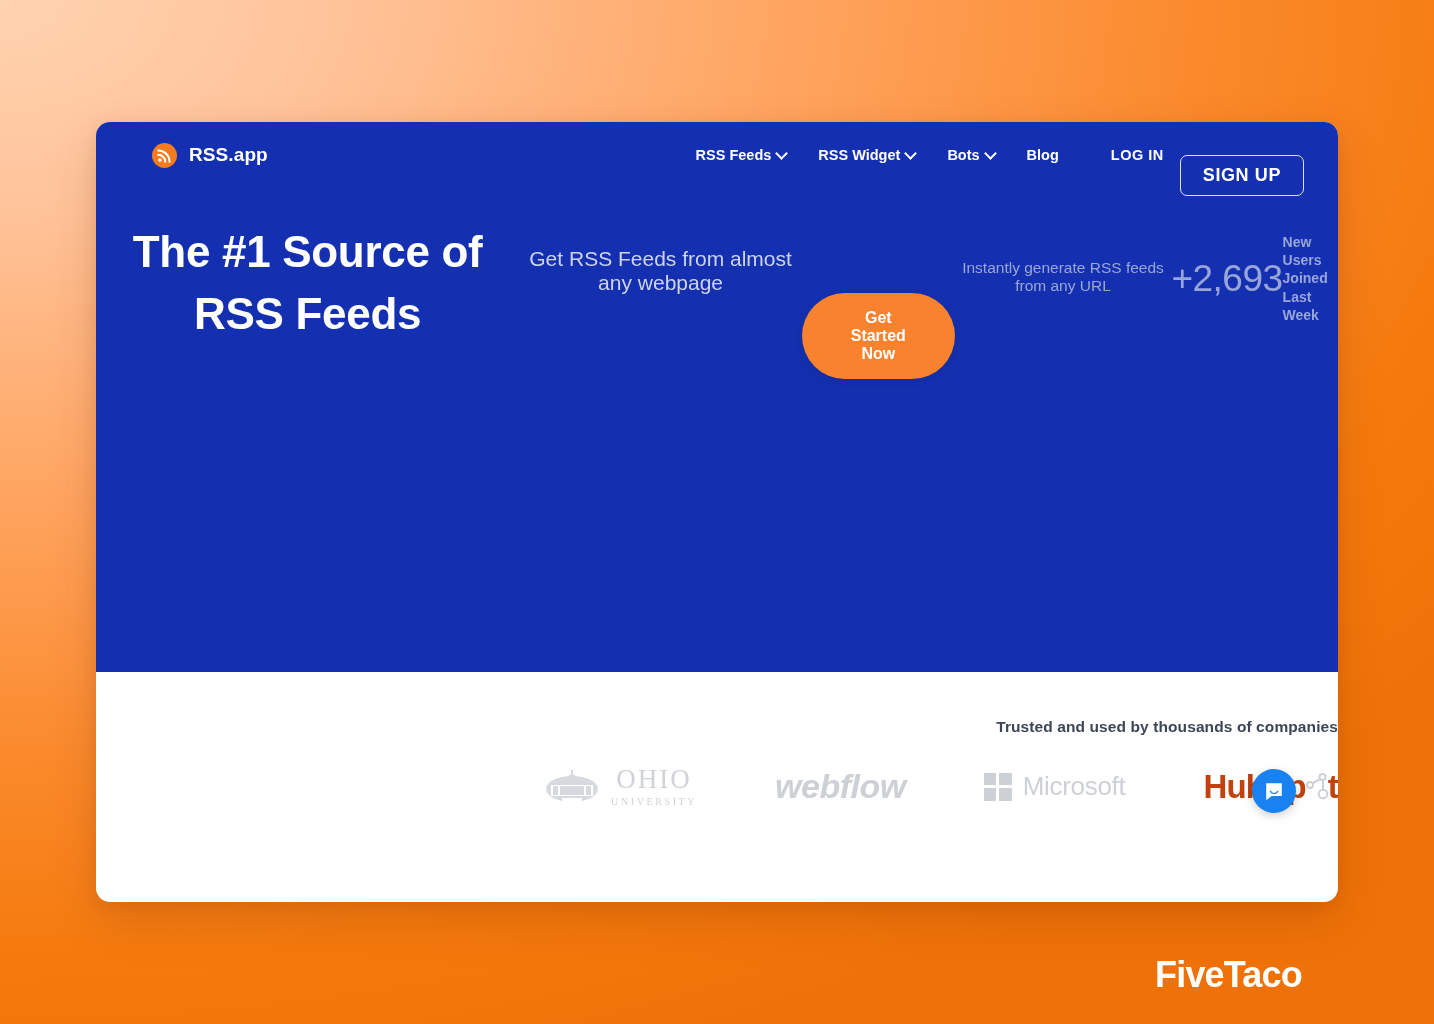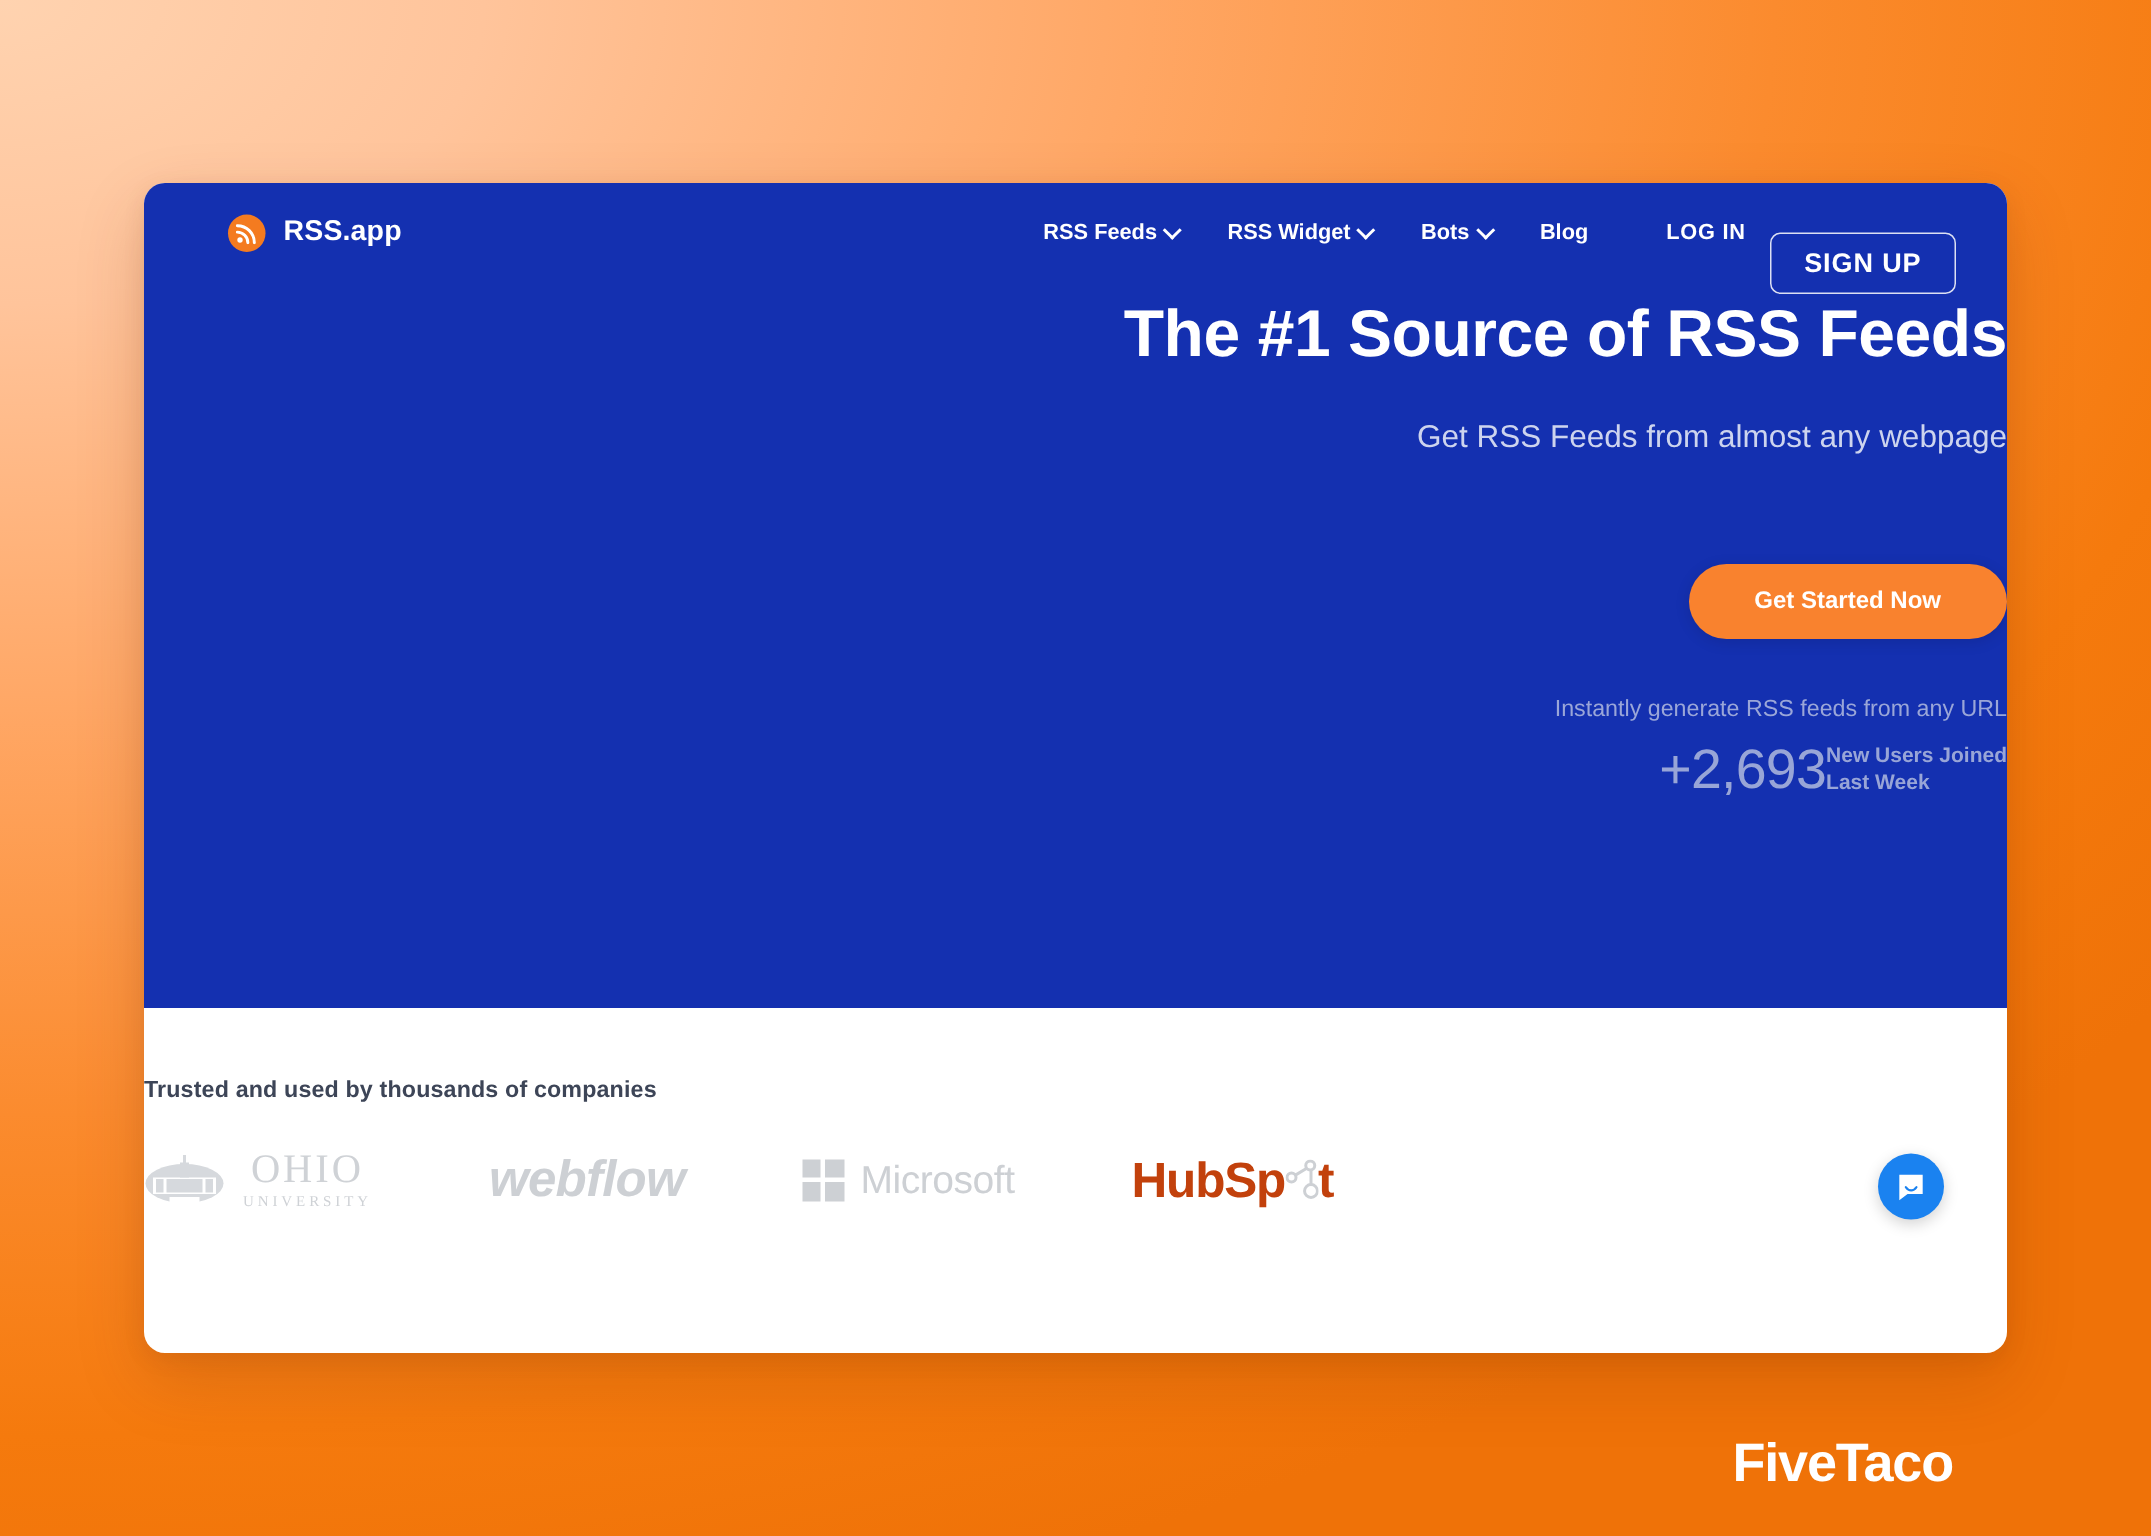--- a/index.html
+++ b/index.html
@@ -144,23 +144,23 @@
     white-space: nowrap;
     font-family: "Liberation Sans", sans-serif;
     margin-top: 40px;
   }
 
   
   .hero-inner {
     position: absolute;
     top: 0; left: 0; right: 0; bottom: 0;
     display: flex;
-    flex-direction: column;
-    align-items: flex-end;
-    padding-top: 70px;
+    flex-direction: row;
+    align-items: flex-start;
+    padding-top: 99px;
   }
 
   .headline {
     color: #ffffff;
     font-size: 44px;
     font-weight: bold;
     line-height: 1.40;
     text-align: center;
     letter-spacing: -0.3px;
   }
@@ -220,21 +220,21 @@
     text-align: left;
   }
 
   
   .trust {
     position: relative;
     background: #ffffff;
     height: 167px;
     display: flex;
     flex-direction: column;
-    align-items: flex-start;
+    align-items: flex-end;
     padding-top: 46px;
   }
 
   .trust-title {
     color: #3d4557;
     font-size: 15.5px;
     font-weight: bold;
     letter-spacing: 0.1px;
   }
 

